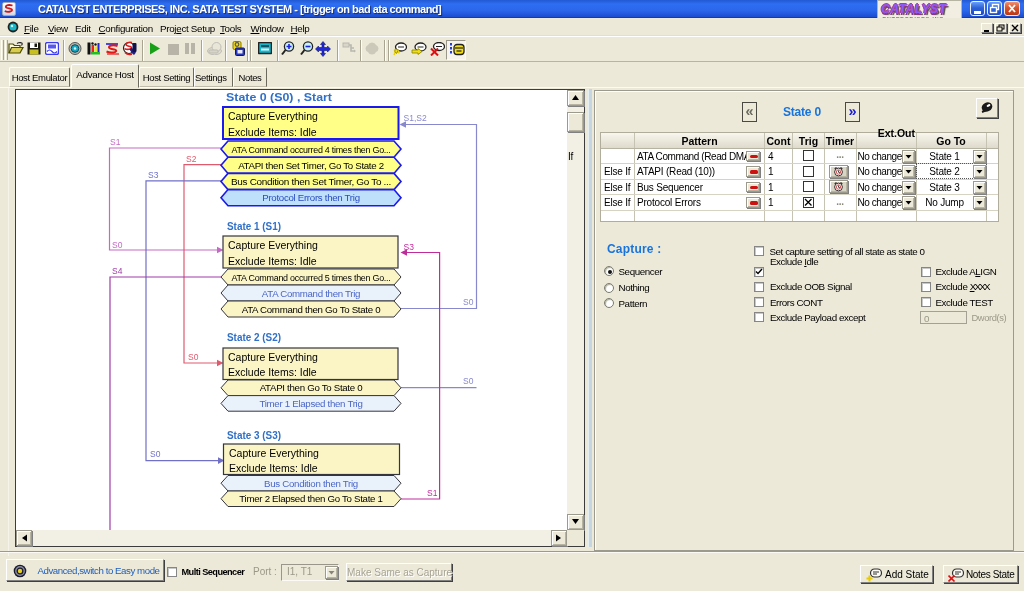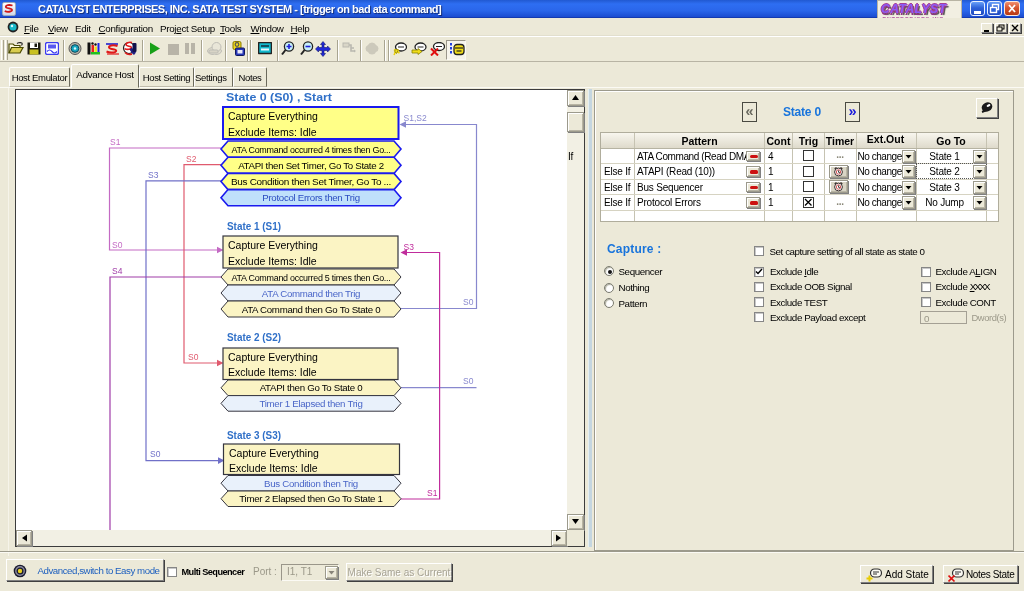--- a/index.html
+++ b/index.html
@@ -360,21 +360,21 @@
 <div class="abs" style="left:600.5px;top:147.5px;width:397px;height:1px;background:#b6b3a2"></div>
 <div class="abs" style="left:600.5px;top:163px;width:397px;height:1px;background:#d6d3c2"></div>
 <div class="abs" style="left:600.5px;top:178.5px;width:397px;height:1px;background:#d6d3c2"></div>
 <div class="abs" style="left:600.5px;top:194px;width:397px;height:1px;background:#d6d3c2"></div>
 <div class="abs" style="left:600.5px;top:209.5px;width:397px;height:1px;background:#d6d3c2"></div>
 
 <div class="abs" style="top:134.5px;left:635px;width:129px;text-align:center;font-size:10.5px;font-weight:bold">Pattern</div>
 <div class="abs" style="top:134.5px;left:765px;width:27px;text-align:center;font-size:10.5px;font-weight:bold">Cont</div>
 <div class="abs" style="top:134.5px;left:793px;width:31px;text-align:center;font-size:10.5px;font-weight:bold">Trig</div>
 <div class="abs" style="top:134.5px;left:825px;width:30px;text-align:center;font-size:10.5px;font-weight:bold">Timer</div>
-<div class="abs" style="top:133px;left:856px;width:59px;text-align:center;font-size:10.5px;font-weight:bold">Ext.Out</div>
+<div class="abs" style="top:127px;left:856px;width:59px;text-align:right;font-size:10.5px;font-weight:bold">Ext.Out</div>
 <div class="abs" style="top:134.5px;left:916px;width:70px;text-align:center;font-size:10.5px;font-weight:bold">Go To</div>
 <div id="tablerows" style="font-size:10px;letter-spacing:-0.2px;white-space:nowrap">
 
 <div class="abs" style="left:568px;top:150.5px">If</div>
 <div class="abs" style="left:604px;top:166px">Else If</div>
 <div class="abs" style="left:604px;top:181.5px">Else If</div>
 <div class="abs" style="left:604px;top:197px">Else If</div>
 
 <div class="abs" style="left:637px;top:150.5px;width:109px;white-space:nowrap;overflow:hidden;letter-spacing:-0.4px">ATA Command (Read DMA)</div>
 <div class="abs" style="left:637px;top:166px">ATAPI (Read (10))</div>
@@ -495,34 +495,34 @@
 <div class="abs" style="left:604px;top:298px;width:10px;height:10px;border-radius:50%;background:#fff;border:1px solid #7a7a6e;box-shadow:inset 1px 1px 1px #b0b0a0"></div>
 <div class="abs" style="left:618.5px;top:297.5px">Pattern</div>
 
 <div class="abs cb" style="left:754px;top:246px;width:10px;height:10px"></div>
 <div class="abs" style="left:769.5px;top:245.5px;letter-spacing:-0.45px">Set capture setting of all state as state 0</div>
 <div class="abs cb" style="left:754px;top:266.5px;width:10px;height:10px">
         <svg width="8" height="8">
           <path d="M1 3.5 L3 5.5 L7 1" stroke="#000" stroke-width="1.4" fill="none"></path>
         </svg>
       </div>
-<div class="abs" style="left:770px;top:266px">Exclude <u>I</u>dle</div>
+<div class="abs" style="left:770px;top:256px">Exclude <u>I</u>dle</div>
 <div class="abs cb" style="left:754px;top:281.5px;width:10px;height:10px"></div>
 <div class="abs" style="left:770px;top:281px">Exclude OOB Signal</div>
 <div class="abs cb" style="left:754px;top:297px;width:10px;height:10px"></div>
-<div class="abs" style="left:770px;top:296.5px">Exclude TEST</div>
+<div class="abs" style="left:770px;top:296.5px">Errors CONT</div>
 <div class="abs cb" style="left:754px;top:312px;width:10px;height:10px"></div>
 <div class="abs" style="left:770px;top:311.5px">Exclude Payload except</div>
 
 <div class="abs cb" style="left:920.5px;top:266.5px;width:10px;height:10px"></div>
 <div class="abs" style="left:935.5px;top:266px">Exclude A<u>L</u>IGN</div>
 <div class="abs cb" style="left:920.5px;top:281.5px;width:10px;height:10px"></div>
 <div class="abs" style="left:935.5px;top:281px">Exclude <span style="letter-spacing:-1.8px"><u>X</u>XXX</span></div>
 <div class="abs cb" style="left:920.5px;top:297px;width:10px;height:10px"></div>
-<div class="abs" style="left:935.5px;top:296.5px">Exclude CONT</div>
+<div class="abs" style="left:935.5px;top:296.5px">Exclude TEST</div>
 <div class="abs" style="left:920px;top:310.5px;width:47px;height:13px;background:#ece9d8;border:1px solid #a4a094;color:#9b9889;padding:1px 0 0 3px">0</div>
 <div class="abs" style="left:971.5px;top:312px;color:#9b9889;font-size:9.4px">Dword(s)</div>
 </div>
 </div>
 
 <div class="abs" style="left:0;top:551px;width:1024px;height:1px;background:#9c9a8c"></div>
 <div class="abs" style="left:0;top:552px;width:1024px;height:1px;background:#fbfaf4"></div>
 <div id="bottombar" style="font-size:10px;white-space:nowrap">
 <div class="abs raised" style="left:5.5px;top:559px;width:158px;height:22px">
   <svg class="abs" style="left:6px;top:3.5px" width="14" height="14">
@@ -536,21 +536,21 @@
 <div class="abs" style="left:181.5px;top:566.5px;color:#000;letter-spacing:-0.55px;font-size:9.2px;font-weight:bold">Multi Sequencer</div>
 <div class="abs" style="left:253px;top:566px;color:#9b9889">Port :</div>
 <div class="abs" style="left:281px;top:563.5px;width:58px;height:17px;background:#ece9d8;border:1px solid;border-color:#9a968a #fbfaf4 #fbfaf4 #9a968a">
   <div class="abs" style="left:5px;top:1.5px;color:#9b9889">I1, T1</div>
   <div class="abs btn3d" style="left:43px;top:1px;width:13px;height:13px">
         <svg width="11" height="11">
           <polygon points="5.5,7.5 2.5,4 8.5,4" fill="#88847a"></polygon>
         </svg>
       </div>
 </div>
-<div class="abs raised" style="left:346px;top:563px;width:106px;height:18px;text-align:center"><span style="color:#a7a395;text-shadow:1px 1px 0 #fff;line-height:17px">Make Same as Current</span></div>
+<div class="abs raised" style="left:346px;top:563px;width:106px;height:18px;text-align:center"><span style="color:#a7a395;text-shadow:1px 1px 0 #fff;line-height:17px">Make Same as Capture</span></div>
 <div class="abs raised" style="left:860px;top:564.5px;width:73px;height:18.5px">
   <svg class="abs" style="left:5px;top:2px" width="16" height="15">
         <rect x="4.5" y="1" width="11" height="8" rx="4" fill="#fbfaf4" stroke="#333" stroke-width="1.2"></rect>
         <path d="M7 4 H13 M7 6 H11" stroke="#333" stroke-width="1"></path>
         <path d="M3.5 7.5 v6 M0.5 10.5 h6" stroke="#e8cc00" stroke-width="2"></path>
       </svg>
   <div class="abs" style="left:24px;top:3.5px">Add State</div>
 </div>
 <div class="abs raised" style="left:943px;top:564.5px;width:75px;height:18.5px">
   <svg class="abs" style="left:4px;top:2px" width="16" height="15">

